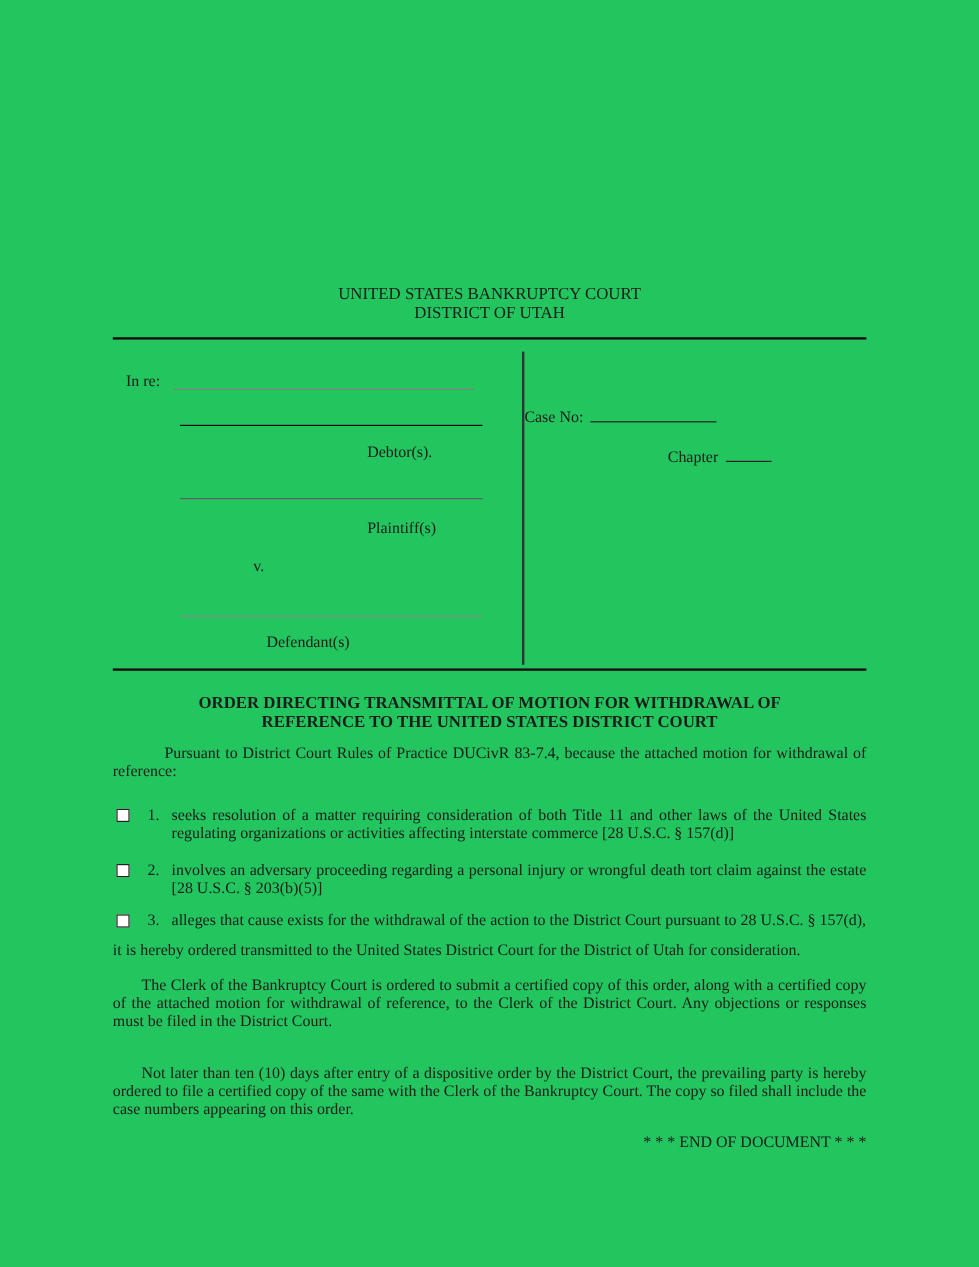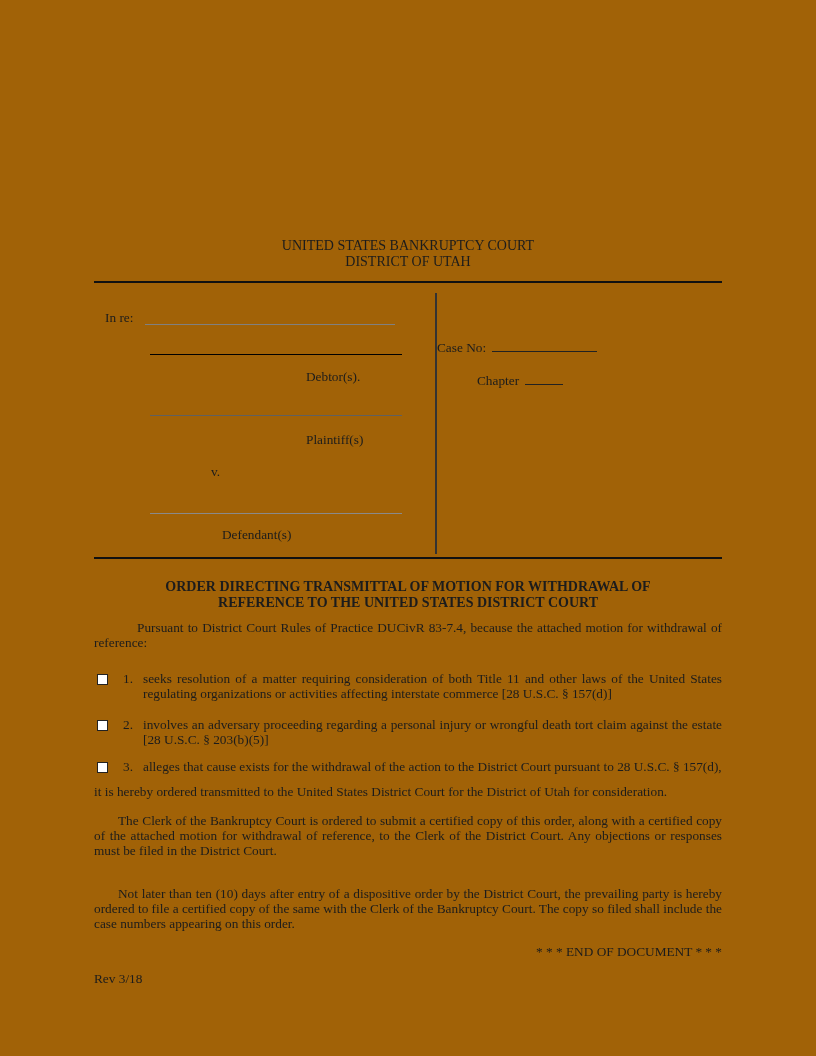--- a/index.html
+++ b/index.html
@@ -1,20 +1,20 @@
 <!DOCTYPE html>
 <html><head>
 <meta charset="utf-8">
 <style>
   html, body { margin: 0; padding: 0; background: #fff; }
   .page {
     position: relative;
     width: 816px;
     height: 1056px;
-    background: #a16207;
+    background: #22c55e;
     box-sizing: border-box;
     padding: 238px 94px 0 94px;
     font-family: "Liberation Serif", "DejaVu Serif", serif;
     font-size: 13.3px;
     line-height: 15px;
     color: #1c1c1c;
     overflow: hidden;
   }
   .court-header { text-align: center; font-size: 14px; line-height: 15.5px; }
   .rule { height: 0; border-top: 2px solid #111; margin-top: 12px; }
@@ -33,21 +33,21 @@
   .line-debtor { margin-top: 14px; border-bottom: 1.2px solid #000; }
   .line-plaintiff { margin-top: 16px; border-color: #606060; }
   .line-defendant { margin-top: 19px; border-color: #8a8a8a; }
   .party-label { margin-left: 201px; }
   .lbl-debtor { margin-top: 14px; }
   .lbl-plaintiff { margin-top: 16px; }
   .lbl-defendant { margin-top: 13px; margin-left: 117px; }
   .versus { margin-top: 17px; margin-left: 106px; }
 
   .case-row { margin-top: 55px; white-space: nowrap; }
-  .chapter-row { margin-top: 16px; margin-left: 40px; white-space: nowrap; }
+  .chapter-row { margin-top: 16px; margin-left: 40px; white-space: nowrap; text-align: center; }
   .adversary-row { margin-top: 77px; white-space: nowrap; }
   .inline-blank { display: inline-block; height: 13px; border-bottom: 1px solid #222; vertical-align: baseline; margin-left: 6px; }
   .case-blank { width: 105px; }
   .chapter-blank { width: 38px; }
   .adv-blank { width: 68px; }
 
   
   .order-title { margin-top: 20px; text-align: center; font-weight: bold; font-size: 14px; line-height: 15.5px; }
   .para { text-align: justify; }
   .intro-para { margin-top: 10px; text-indent: 43px; }
@@ -129,15 +129,14 @@
   </div>
 
   <div class="para hereby-para">it is hereby ordered transmitted to the United States District Court for the District of Utah for consideration.</div>
 
   <div class="para clerk-para">The Clerk of the Bankruptcy Court is ordered to submit a certified copy of this order, along with a certified copy of the attached motion for withdrawal of reference, to the Clerk of the District Court.  Any objections or responses must be filed in the District Court.</div>
 
   <div class="para deadline-para">Not later than ten (10) days after entry of a dispositive order by the District Court, the prevailing party is hereby ordered to file a certified copy of the same with the Clerk of the Bankruptcy Court.  The copy so filed shall include the case numbers appearing on this order.</div>
 
   <div class="end-marker">* * * END OF DOCUMENT * * *</div>
 
-  <div class="revision">Rev 3/18</div>
 
 </div>
 
 </body></html>

